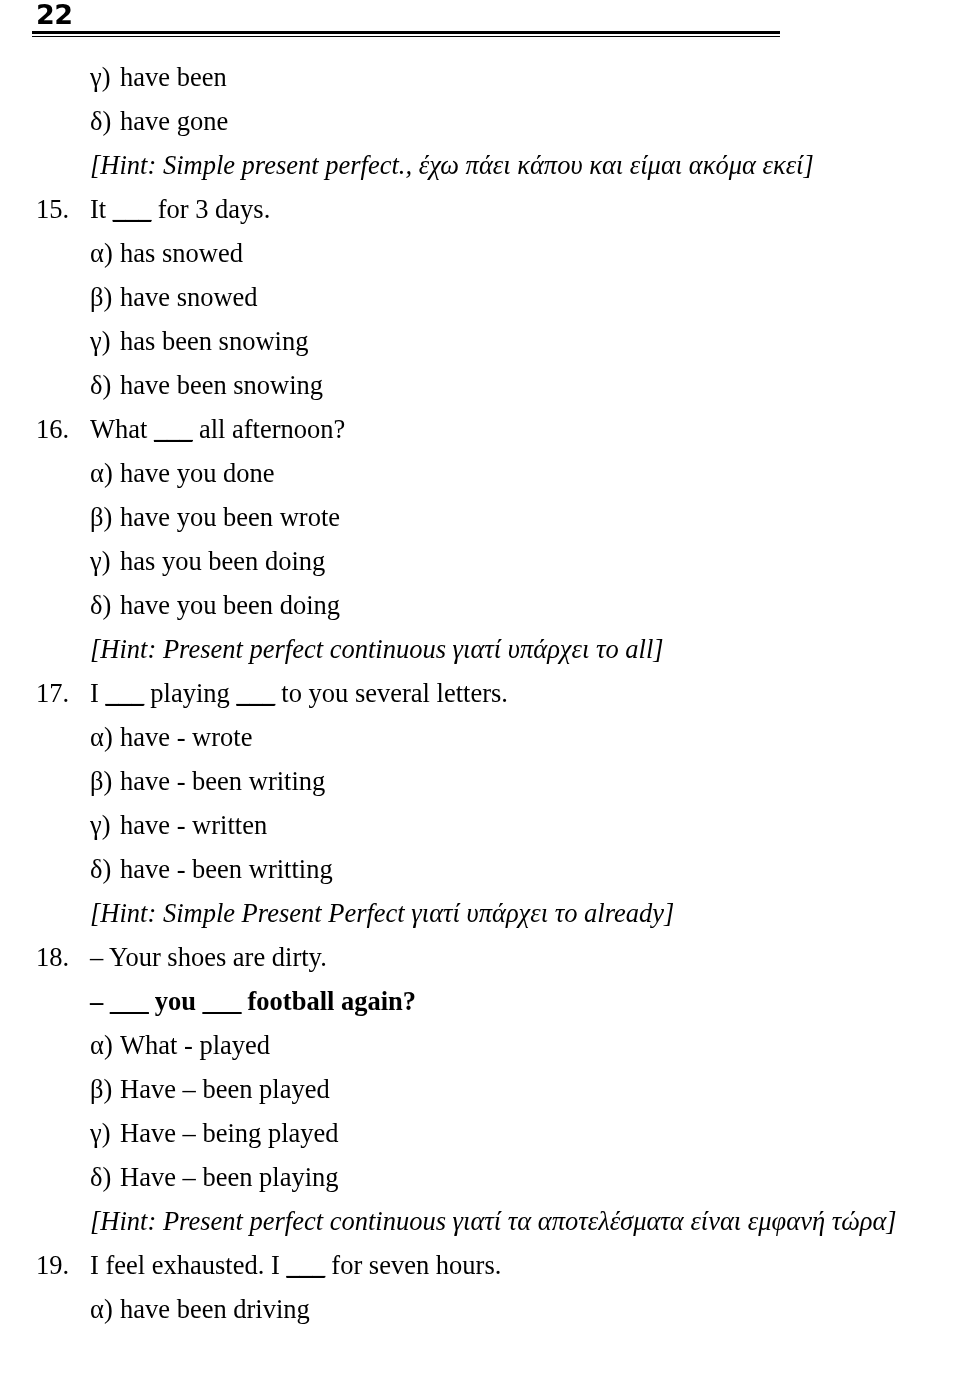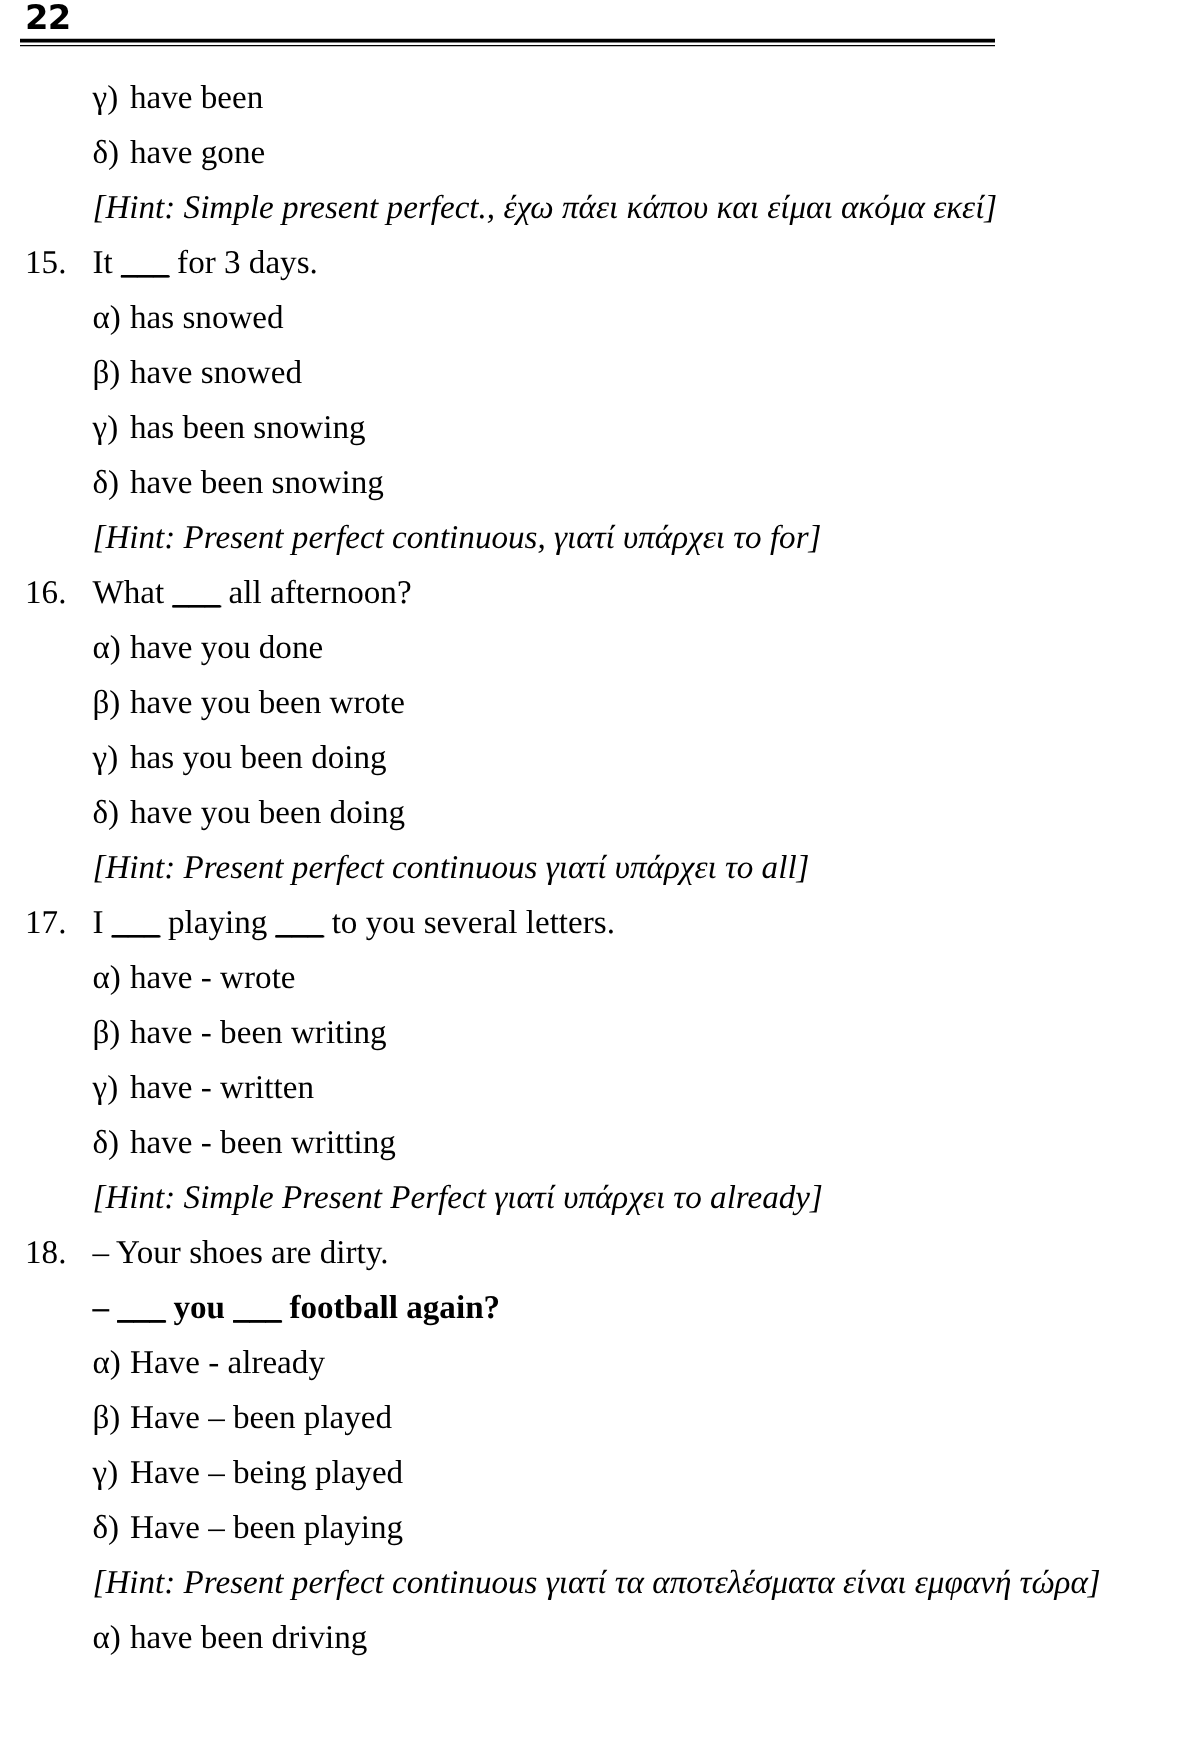--- a/index.html
+++ b/index.html
@@ -14,21 +14,21 @@
     overflow: hidden;
     font-family: "Liberation Serif", "DejaVu Serif", serif;
     color: #000000;
     -webkit-font-smoothing: antialiased;
   }
   .page {
     position: relative;
     width: 812px;
     height: 1390px;
     box-sizing: border-box;
-    padding: 0 16px;
+    padding: 0 32px;
   }
 
   
   .page-header {
     display: flex;
     align-items: baseline;
     justify-content: space-between;
     height: 30px;
     padding: 0 2px 0 4px;
   }
@@ -153,21 +153,20 @@
         <span class="opt-text">have snowed</span>
       </div>
       <div class="line opt">
         <span class="opt-letter">γ)</span>
         <span class="opt-text">has been snowing</span>
       </div>
       <div class="line opt">
         <span class="opt-letter">δ)</span>
         <span class="opt-text">have been snowing</span>
       </div>
-      <div class="line hint">[Hint: Present perfect continuous, γιατί υπάρχει το for]</div>
     </div>
 
     <div class="q-block">
       <div class="line q-stem">
         <span class="q-num">16.</span>
         <span class="q-text"><span>What </span><span class="blank">___</span><span> all afternoon?</span></span>
       </div>
       <div class="line opt">
         <span class="opt-letter">α)</span>
         <span class="opt-text">have you done</span>
@@ -212,38 +211,42 @@
     </div>
 
     <div class="q-block">
       <div class="line q-stem">
         <span class="q-num">18.</span>
         <span class="q-text">– Your shoes are dirty.</span>
       </div>
       <div class="line q-dialog-line"><span>– </span><span class="blank">___</span><span> you </span><span class="blank">___</span><span> football again?</span></div>
       <div class="line opt">
         <span class="opt-letter">α)</span>
-        <span class="opt-text">Have - already</span>
+        <span class="opt-text">What - played</span>
       </div>
       <div class="line opt">
         <span class="opt-letter">β)</span>
         <span class="opt-text">Have – been played</span>
       </div>
       <div class="line opt">
         <span class="opt-letter">γ)</span>
         <span class="opt-text">Have – being played</span>
       </div>
       <div class="line opt">
         <span class="opt-letter">δ)</span>
         <span class="opt-text">Have – been playing</span>
       </div>
       <div class="line hint">[Hint: Present perfect continuous γιατί τα αποτελέσματα είναι εμφανή τώρα]</div>
     </div>
 
     <div class="q-block">
+      <div class="line q-stem">
+        <span class="q-num">19.</span>
+        <span class="q-text"><span>I feel exhausted. I </span><span class="blank">___</span><span> for seven hours.</span></span>
+      </div>
       <div class="line opt">
         <span class="opt-letter">α)</span>
         <span class="opt-text">have been driving</span>
       </div>
     </div>
 
   </div>
 </div>
 
 </body></html>

